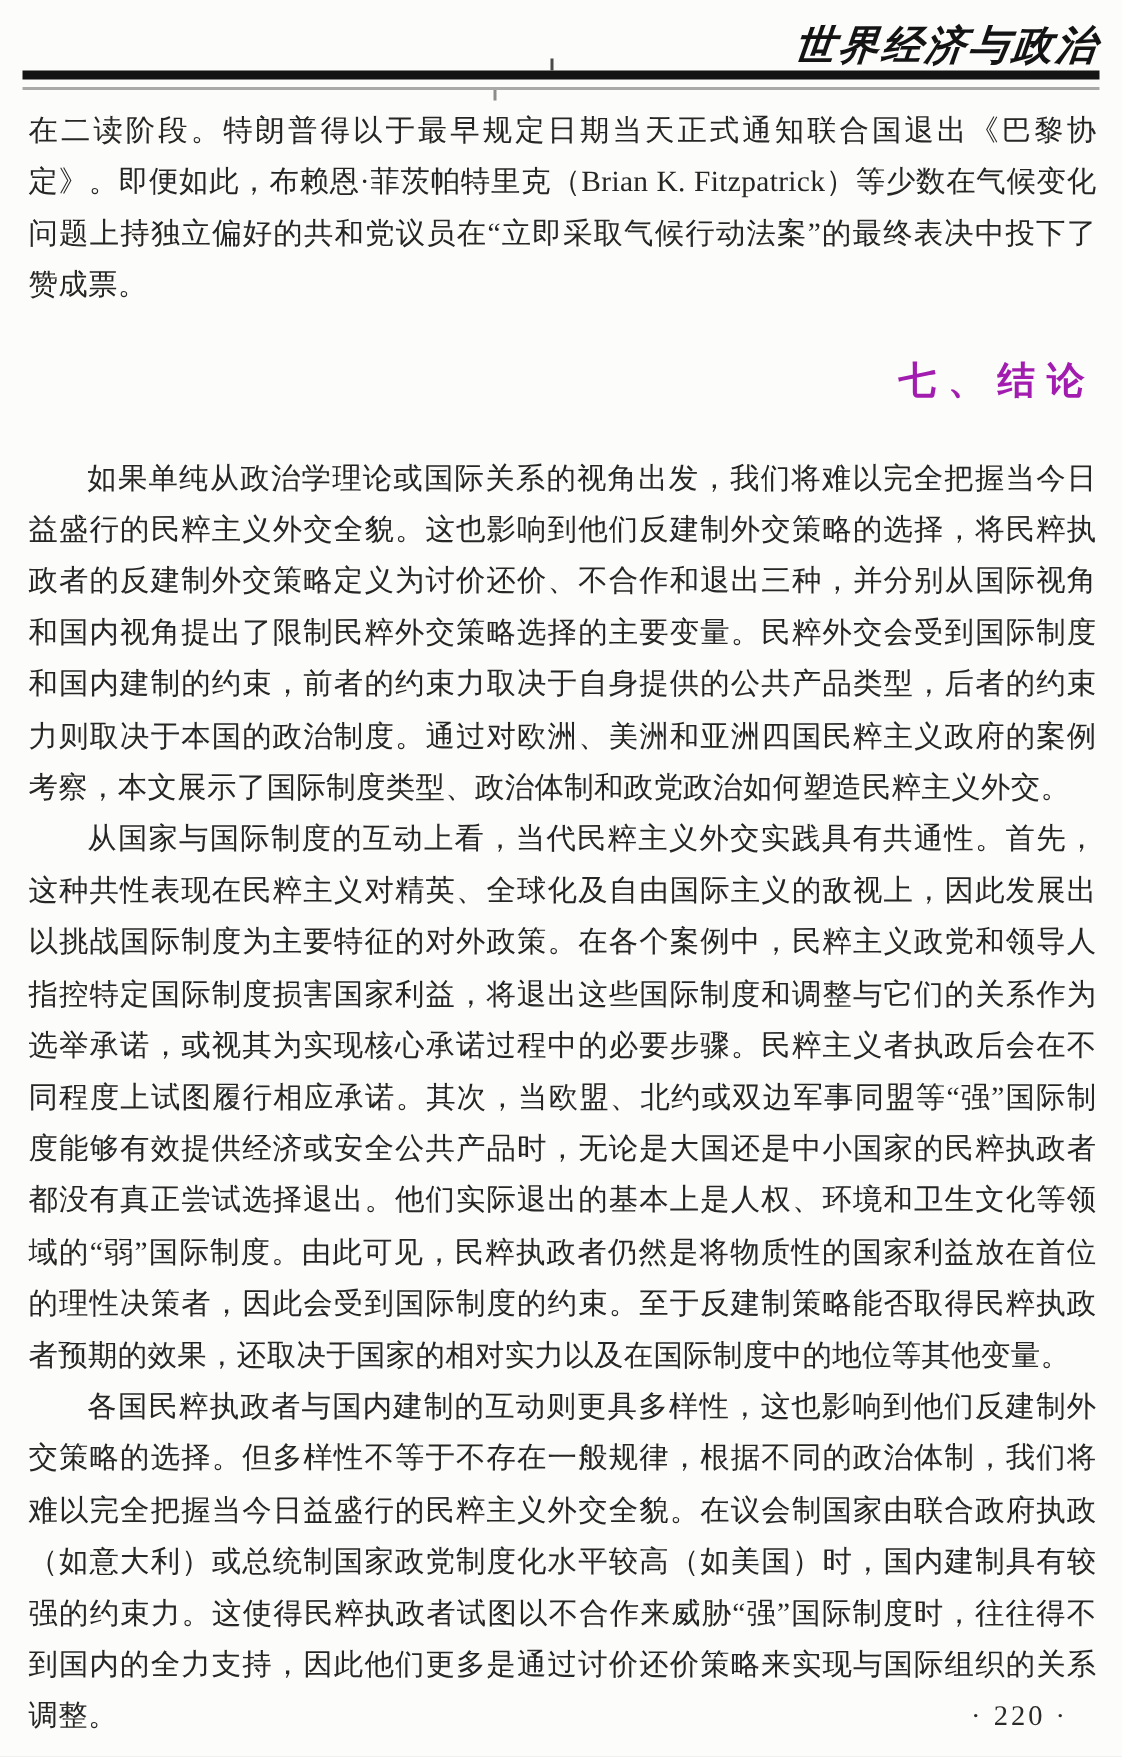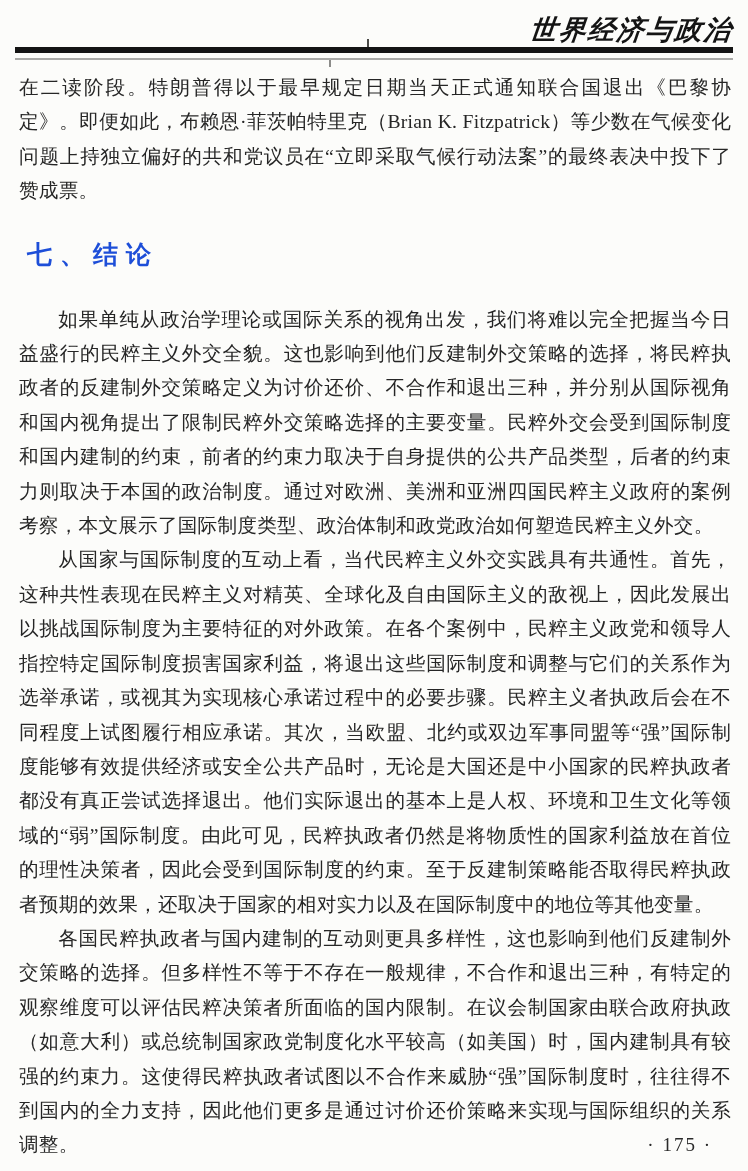--- a/index.html
+++ b/index.html
@@ -41,24 +41,24 @@
     letter-spacing:0.25px;
     text-align:justify;
     color:#262626;
     font-family:Liberation Serif, serif;
   }
   .content p.indent { text-indent:2em; }
   .heading {
     margin:28px 0 30px 0;
     font-size:25px; font-weight:600;
     line-height:36px;
-    text-align:left;
+    text-align:right;
     letter-spacing:8px;
     text-indent:8px; 
-    color:#1d4ed8;
+    color:#a21caf;
   }
   
   .pagenum {
     position:absolute; top:1134px; right:36px;
     font-size:19px; letter-spacing:2px; color:#2a2a2a;
   }
 </style>
 </head>
 <body>
 
@@ -75,18 +75,18 @@
 
   <div class="content">
     <p class="cont">在二读阶段。特朗普得以于最早规定日期当天正式通知联合国退出《巴黎协定》。即便如此，布赖恩·菲茨帕特里克（Brian K. Fitzpatrick）等少数在气候变化问题上持独立偏好的共和党议员在“立即采取气候行动法案”的最终表决中投下了赞成票。</p>
 
     <h2 class="heading">七、结论</h2>
 
     <p class="indent">如果单纯从政治学理论或国际关系的视角出发，我们将难以完全把握当今日益盛行的民粹主义外交全貌。这也影响到他们反建制外交策略的选择，将民粹执政者的反建制外交策略定义为讨价还价、不合作和退出三种，并分别从国际视角和国内视角提出了限制民粹外交策略选择的主要变量。民粹外交会受到国际制度和国内建制的约束，前者的约束力取决于自身提供的公共产品类型，后者的约束力则取决于本国的政治制度。通过对欧洲、美洲和亚洲四国民粹主义政府的案例考察，本文展示了国际制度类型、政治体制和政党政治如何塑造民粹主义外交。</p>
 
     <p class="indent">从国家与国际制度的互动上看，当代民粹主义外交实践具有共通性。首先，这种共性表现在民粹主义对精英、全球化及自由国际主义的敌视上，因此发展出以挑战国际制度为主要特征的对外政策。在各个案例中，民粹主义政党和领导人指控特定国际制度损害国家利益，将退出这些国际制度和调整与它们的关系作为选举承诺，或视其为实现核心承诺过程中的必要步骤。民粹主义者执政后会在不同程度上试图履行相应承诺。其次，当欧盟、北约或双边军事同盟等“强”国际制度能够有效提供经济或安全公共产品时，无论是大国还是中小国家的民粹执政者都没有真正尝试选择退出。他们实际退出的基本上是人权、环境和卫生文化等领域的“弱”国际制度。由此可见，民粹执政者仍然是将物质性的国家利益放在首位的理性决策者，因此会受到国际制度的约束。至于反建制策略能否取得民粹执政者预期的效果，还取决于国家的相对实力以及在国际制度中的地位等其他变量。</p>
 
-    <p class="indent">各国民粹执政者与国内建制的互动则更具多样性，这也影响到他们反建制外交策略的选择。但多样性不等于不存在一般规律，不合作和退出三种，有特定的观察维度可以评估民粹决策者所面临的国内限制。在议会制国家由联合政府执政（如意大利）或总统制国家政党制度化水平较高（如美国）时，国内建制具有较强的约束力。这使得民粹执政者试图以不合作来威胁“强”国际制度时，往往得不到国内的全力支持，因此他们更多是通过讨价还价策略来实现与国际组织的关系调整。</p>
+    <p class="indent">各国民粹执政者与国内建制的互动则更具多样性，这也影响到他们反建制外交策略的选择。但多样性不等于不存在一般规律，根据不同的政治体制，我们将难以完全把握当今日益盛行的民粹主义外交全貌。在议会制国家由联合政府执政（如意大利）或总统制国家政党制度化水平较高（如美国）时，国内建制具有较强的约束力。这使得民粹执政者试图以不合作来威胁“强”国际制度时，往往得不到国内的全力支持，因此他们更多是通过讨价还价策略来实现与国际组织的关系调整。</p>
   </div>
 
-  <div class="pagenum">· 175 ·</div>
+  <div class="pagenum">· 220 ·</div>
 
 </div>
 
 </body></html>

